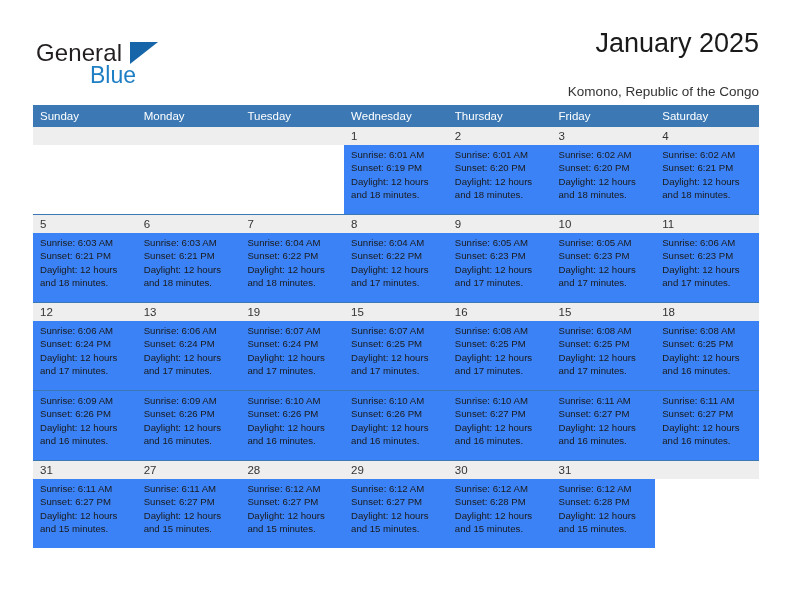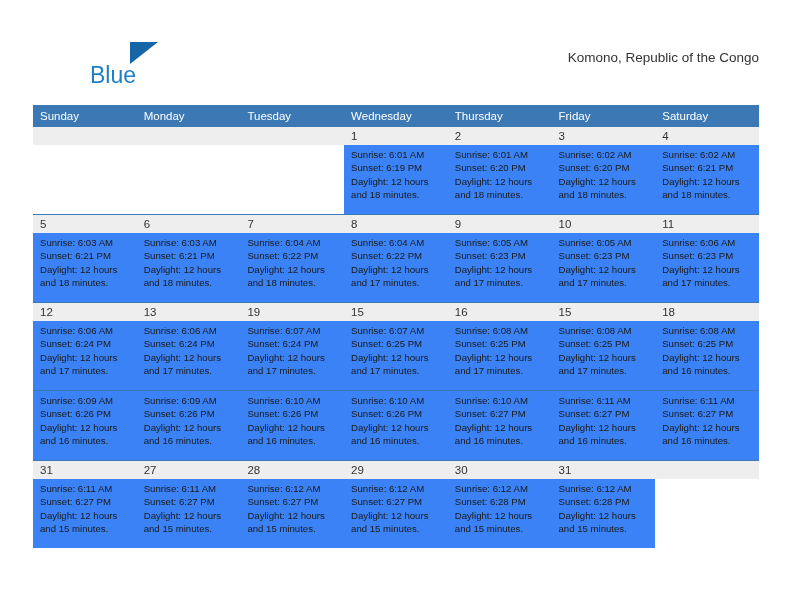--- a/index.html
+++ b/index.html
@@ -144,25 +144,27 @@
   }
 </style>
 </head>
 <body>
 
 <div class="page">
 
   <div class="top">
 
     <div class="brand">
+      <span class="brand-general">General</span>
       <span class="brand-triangle"></span>
       <span class="brand-blue">Blue</span>
     </div>
 
     <div class="titles">
+      <div class="cal-title">January 2025</div>
       <div class="cal-subtitle">Komono, Republic of the Congo</div>
     </div>
 
   </div>
 
   <div class="calendar">
     <table class="cal">
       <thead>
         <tr>
           <th>Sunday</th>

